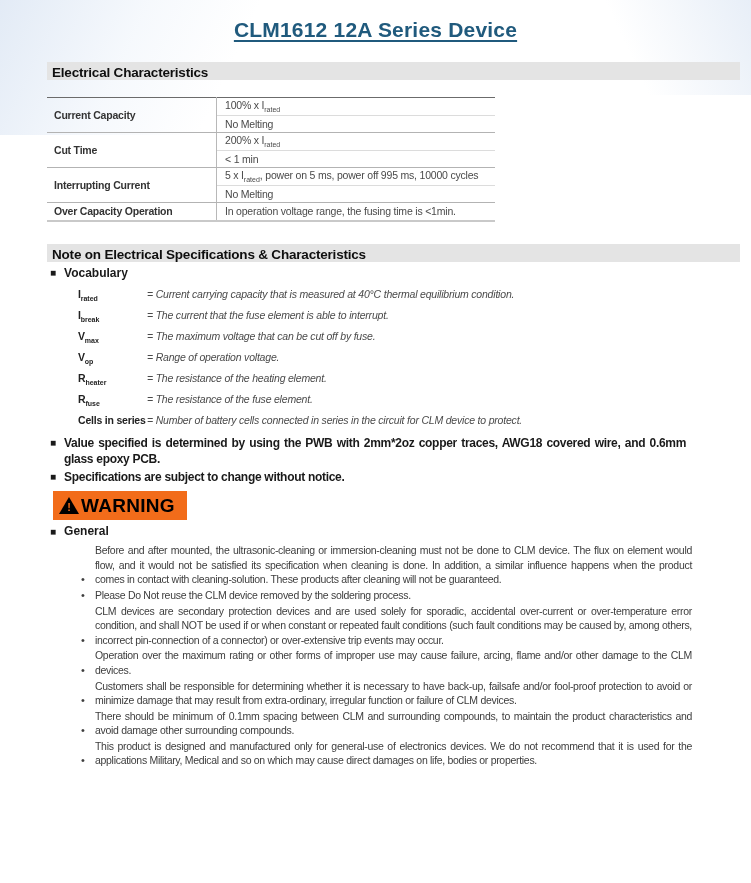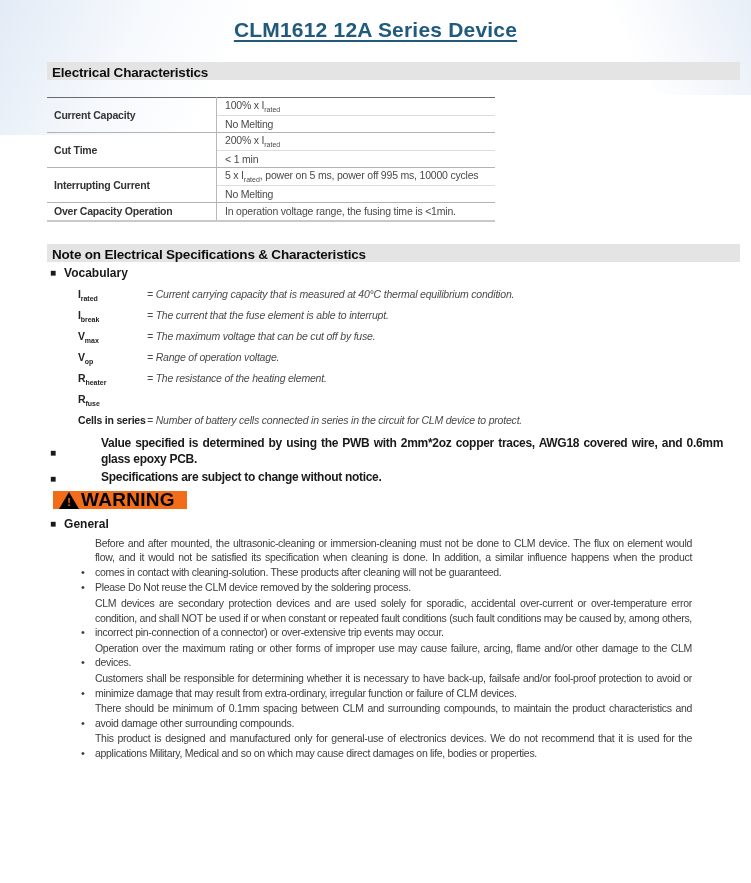--- a/index.html
+++ b/index.html
@@ -78,36 +78,35 @@
   .sq::before{content:"■";}
 
   .vocab{margin:4px 0 0 78px;}
   .vrow{display:flex;line-height:16px;font-size:10.5px;letter-spacing:-0.2px;}
   .term{width:69px;flex:0 0 69px;font-weight:bold;color:#222;}
   .def{color:#4a4a4a;font-style:italic;}
 
   .sq-item{
     margin:2px 0 0 50px;
     display:flex;
-    align-items:center;
-    gap:37px;
+    align-items:flex-start;
   }
   .sq-item .sq{margin-top:3px;}
   .sq-text{
     display:block;width:622px;
     font-size:12px;font-weight:bold;color:#1a1a1a;
     line-height:16px;letter-spacing:-0.3px;
     text-align:justify;
   }
 
   .warning-banner{
     margin:6px 0 0 53px;
     display:inline-flex;align-items:center;
     background:#F26C1A;
-    height:18px;
+    height:29px;
     padding:0 12px 0 6px;
   }
   .tri{
     position:relative;display:inline-block;
     width:0;height:0;
     border-left:10px solid transparent;
     border-right:10px solid transparent;
     border-bottom:17px solid #000;
     margin-right:2px;
   }
@@ -205,20 +204,21 @@
     <div class="vrow">
       <span class="term"><span>V</span><sub>op</sub></span>
       <span class="def">= Range of operation voltage.</span>
     </div>
     <div class="vrow">
       <span class="term"><span>R</span><sub>heater</sub></span>
       <span class="def">= The resistance of the heating element.</span>
     </div>
     <div class="vrow">
       <span class="term"><span>R</span><sub>fuse</sub></span>
+      <span class="def">= The resistance of the fuse element.</span>
     </div>
     <div class="vrow">
       <span class="term"><span>Cells in series</span><sub></sub></span>
       <span class="def">= Number of battery cells connected in series in the circuit for CLM device to protect.</span>
     </div>
   </div>
 
   <div class="sq-item">
     <span class="sq"></span>
     <span class="sq-text">Value specified is determined by using the PWB with 2mm*2oz copper traces, AWG18 covered wire, and 0.6mm glass epoxy PCB.</span>

